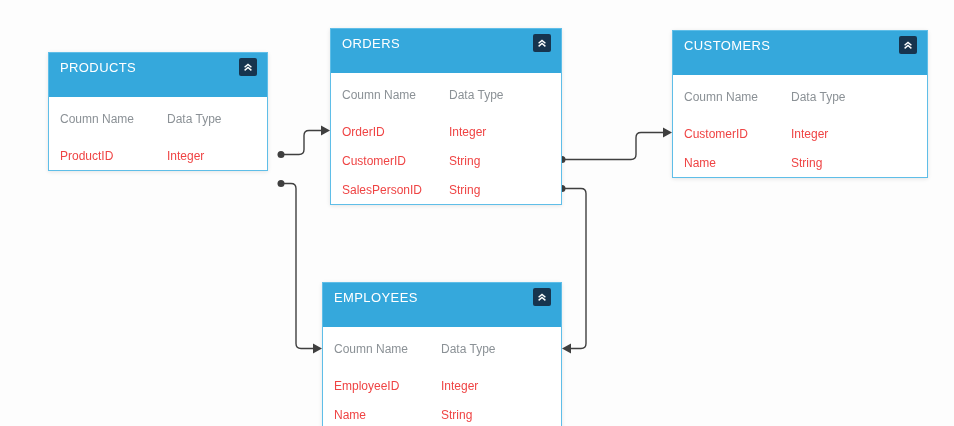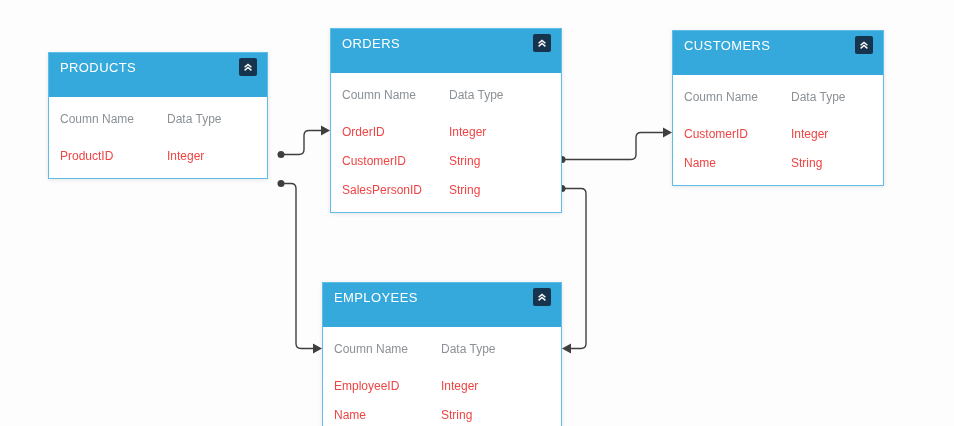--- a/index.html
+++ b/index.html
@@ -37,21 +37,21 @@
   .thead .title {
     color: #ffffff; font-size: 13px; letter-spacing: 0.4px; font-weight: 400;
   }
   .collapse-btn {
     width: 18px; height: 18px; border: none; border-radius: 2px;
     background: var(--collapse-bg, #17344e);
     display: flex; align-items: center; justify-content: center;
     cursor: pointer; padding: 0;
   }
   .collapse-btn svg { display: block; }
-  .tbody { padding-bottom: 8px; }
+  .tbody { padding-bottom: 0; }
   .row {
     display: grid; grid-template-columns: 107px 1fr;
     align-items: center; height: 29px; padding: 0 11px;
     font-size: 12px; color: #ef4444;
   }
   .row.colhead {
     height: 44px; color: #8b9196; font-size: 12px;
   }
 </style>
 </head>
@@ -131,21 +131,21 @@
         <span>CustomerID</span>
         <span>String</span>
       </div>
       <div class="row">
         <span>SalesPersonID</span>
         <span>String</span>
       </div>
     </div>
   </div>
 
-  <div class="etable" style="left:672px; top:30px; width:212px;">
+  <div class="etable" style="left:672px; top:30px; width:256px;">
     <div class="thead">
       <span class="title">CUSTOMERS</span>
       <button class="collapse-btn">
         <svg width="12" height="12" viewBox="0 0 12 12">
           <path d="M2.6 6.3 L6 3.4 L9.4 6.3" fill="none" stroke="#ffffff" stroke-width="1.4"></path>
           <path d="M2.6 9.4 L6 6.5 L9.4 9.4" fill="none" stroke="#ffffff" stroke-width="1.4"></path>
         </svg>
       </button>
     </div>
     <div class="tbody">

